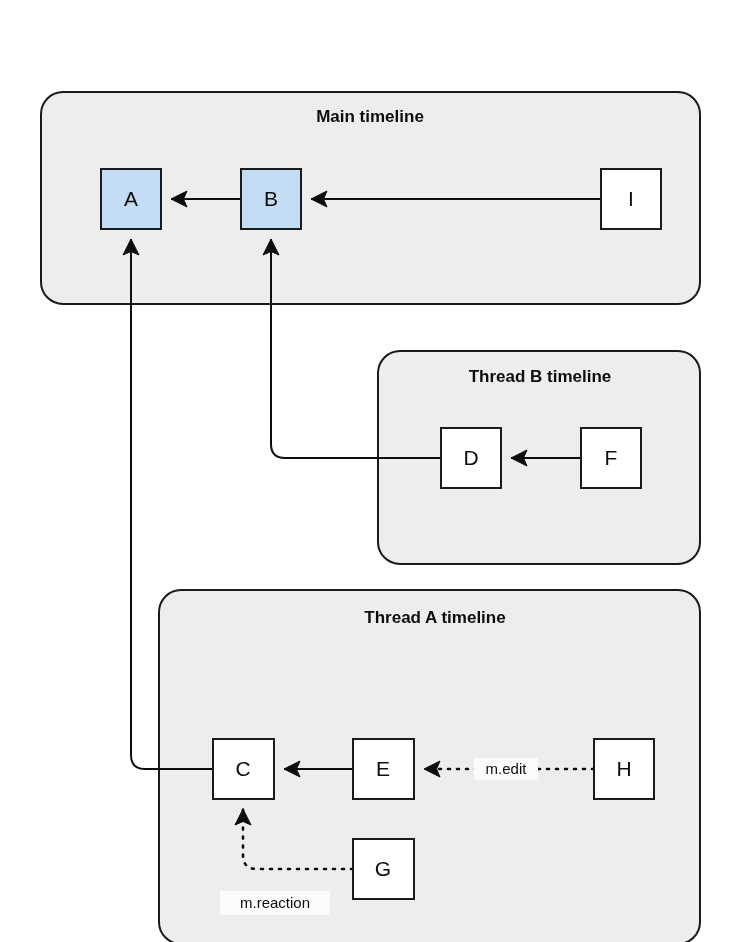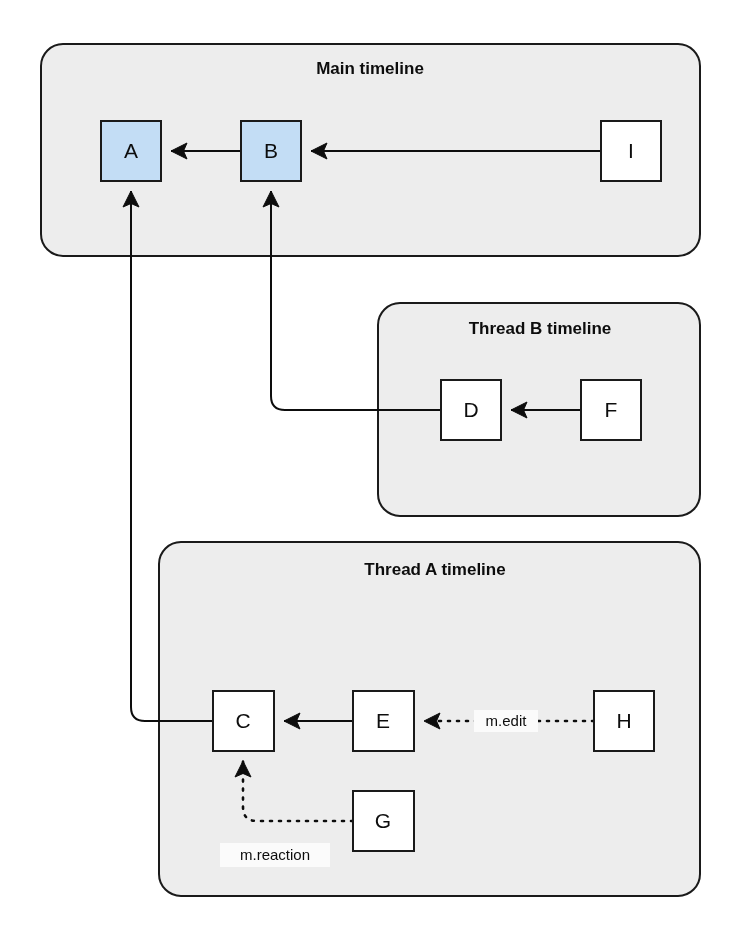--- a/index.html
+++ b/index.html
@@ -10,20 +10,21 @@
   body {
     width: 756px;
     height: 942px;
     font-family: "Liberation Sans", sans-serif;
     overflow: hidden;
   }
   #diagram-root {
     position: relative;
     width: 756px;
     height: 663px;
+    margin-top: 48px;
   }
   svg.diagram {
     display: block;
     width: 756px;
     height: 942px;
   }
   .container-rect {
     fill: #ededed;
     stroke: #1a1a1a;
     stroke-width: 2;

